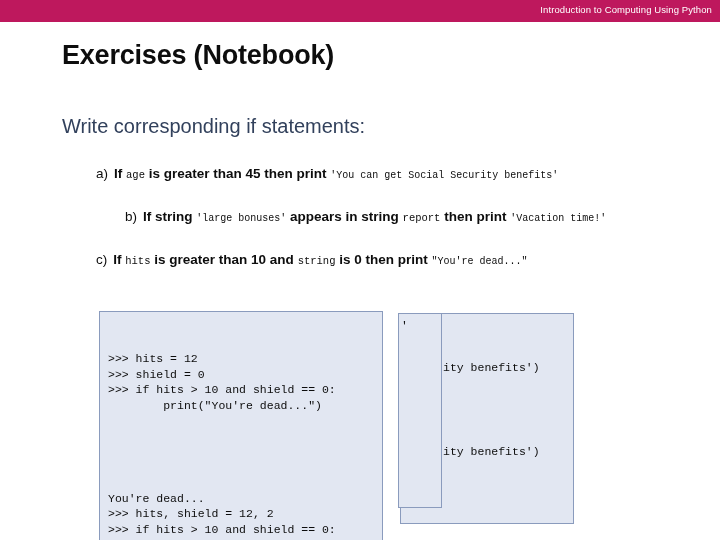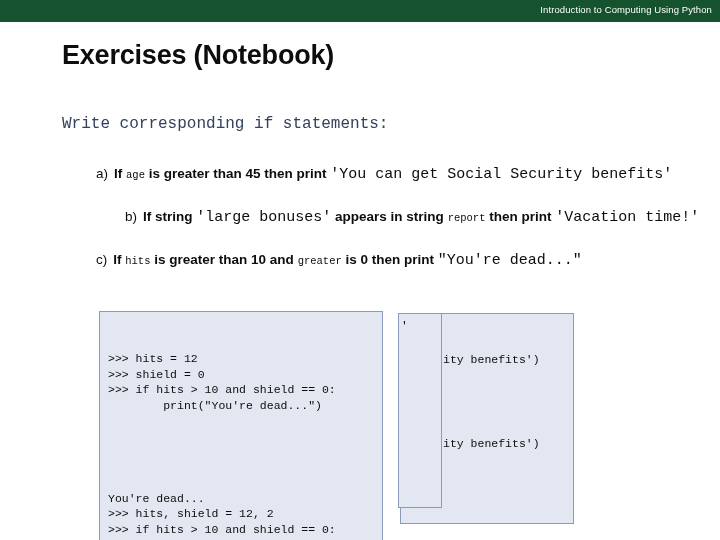--- a/index.html
+++ b/index.html
@@ -14,21 +14,21 @@
     font-family: "Liberation Sans", sans-serif;
     overflow: hidden;
     position: relative;
   }
 
   
   #banner {
     position: absolute;
     left: 0; top: 0;
     width: 720px; height: 22px;
-    background: #14532d;
+    background: #be185d;
   }
   #banner-title {
     position: absolute;
     right: 8px; top: 4px;
     color: #ffffff;
     font-size: 9.5px;
     letter-spacing: 0.1px;
     white-space: nowrap;
   }
 
@@ -40,24 +40,23 @@
     font-weight: bold;
     color: #0d0d0d;
     letter-spacing: -0.2px;
     white-space: nowrap;
   }
 
   
   #subtitle {
     position: absolute;
     left: 62px; top: 115px;
-    font-size: 16px;
+    font-size: 20px;
     color: #32415c;
     white-space: nowrap;
-    font-family: Liberation Mono, monospace;
   }
 
   
   .exercise {
     position: absolute;
     left: 96px;
     font-size: 13.5px;
     color: #0d0d0d;
     white-space: nowrap;
     line-height: 1.2;
@@ -80,21 +79,21 @@
   }
   .ex-code {
     font-family: "Liberation Mono", "DejaVu Sans Mono", monospace;
     font-size: 10.5px;
     font-weight: normal;
     color: #0d0d0d;
     text-align: right;
   }
   .ex-str {
     font-family: "Liberation Mono", "DejaVu Sans Mono", monospace;
-    font-size: 15px;
+    font-size: 10px;
     font-weight: normal;
     color: #0d0d0d;
     text-align: center;
   }
   .ex-num {
     font-weight: bold;
   }
 
   
   .console-box {
@@ -112,20 +111,21 @@
 
   
   #console-rear {
     left: 400px; top: 313px;
     width: 174px; height: 211px;
   }
   #console-rear .line {
     position: absolute;
     left: 42px;
     white-space: pre;
+    margin-top: 8px;
   }
   #console-rear .l1 { top: 38px; }
   #console-rear .l2 { top: 122px; }
 
   
   #console-mid {
     left: 398px; top: 313px;
     width: 44px; height: 195px;
   }
   #console-mid .line {
@@ -169,21 +169,21 @@
 
 <div class="exercise" id="exercise-a">
   <span class="ex-marker">a)</span><span class="ex-plain">If</span> <span class="ex-code">age</span> <span class="ex-bold">is greater than</span> <span class="ex-num">45</span> <span class="ex-bold">then print</span> <span class="ex-str">'You can get Social Security benefits'</span>
 </div>
 
 <div class="exercise" id="exercise-b">
   <span class="ex-marker">b)</span><span class="ex-plain">If string</span> <span class="ex-str">'large bonuses'</span>  <span class="ex-bold">appears in string</span> <span class="ex-code">report</span>  <span class="ex-bold">then print</span> <span class="ex-str">'Vacation time!'</span>
 </div>
 
 <div class="exercise" id="exercise-c">
-  <span class="ex-marker">c)</span><span class="ex-plain">If</span> <span class="ex-code">hits</span> <span class="ex-bold">is greater than</span> <span class="ex-num">10</span> <span class="ex-bold">and</span> <span class="ex-code">greater</span> <span class="ex-bold">is</span> <span class="ex-num">0</span> <span class="ex-bold">then print</span> <span class="ex-str">"You're dead..."</span>
+  <span class="ex-marker">c)</span><span class="ex-plain">If</span> <span class="ex-code">hits</span> <span class="ex-bold">is greater than</span> <span class="ex-num">10</span> <span class="ex-bold">and</span> <span class="ex-code">string</span> <span class="ex-bold">is</span> <span class="ex-num">0</span> <span class="ex-bold">then print</span> <span class="ex-str">"You're dead..."</span>
 </div>
 
 <div class="console-box" id="console-rear">
   <span class="line l1">ity benefits')</span>
   <span class="line l2">ity benefits')</span>
 </div>
 
 <div class="console-box" id="console-mid">
   <span class="line m1">'</span>
   <span class="line m2">ear'</span>

